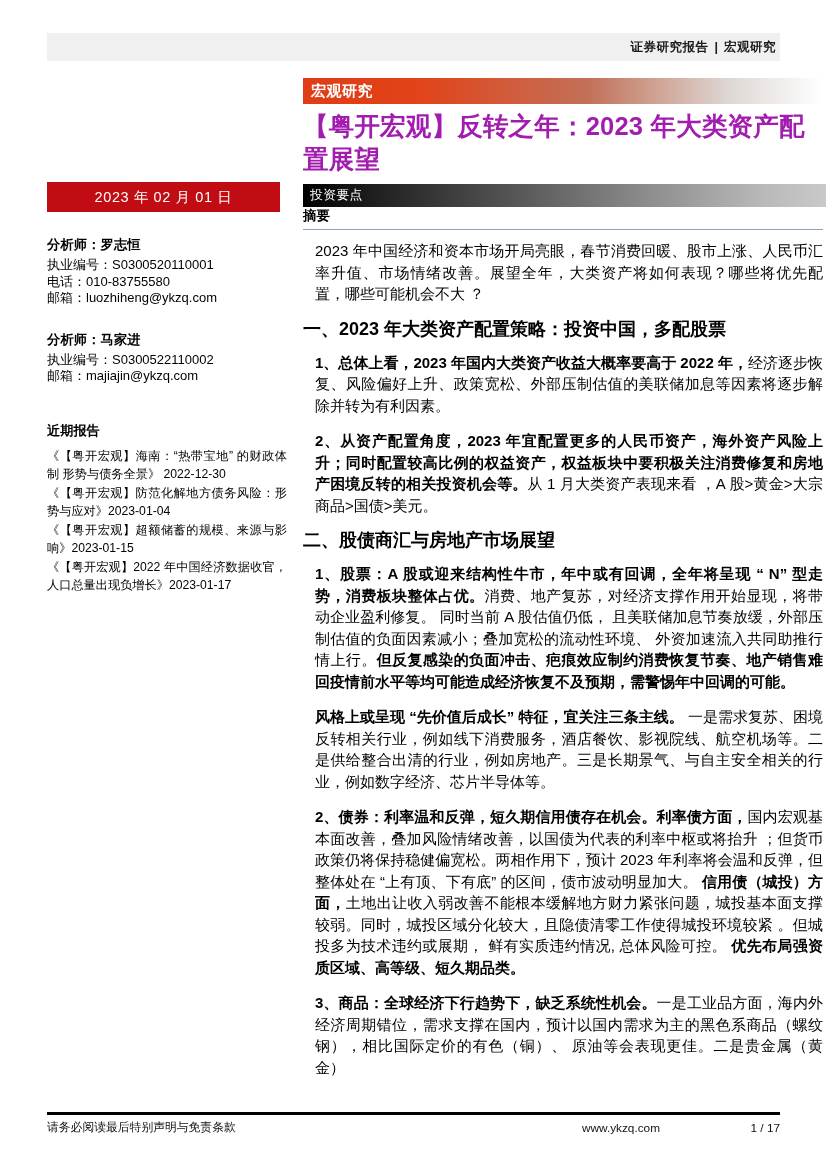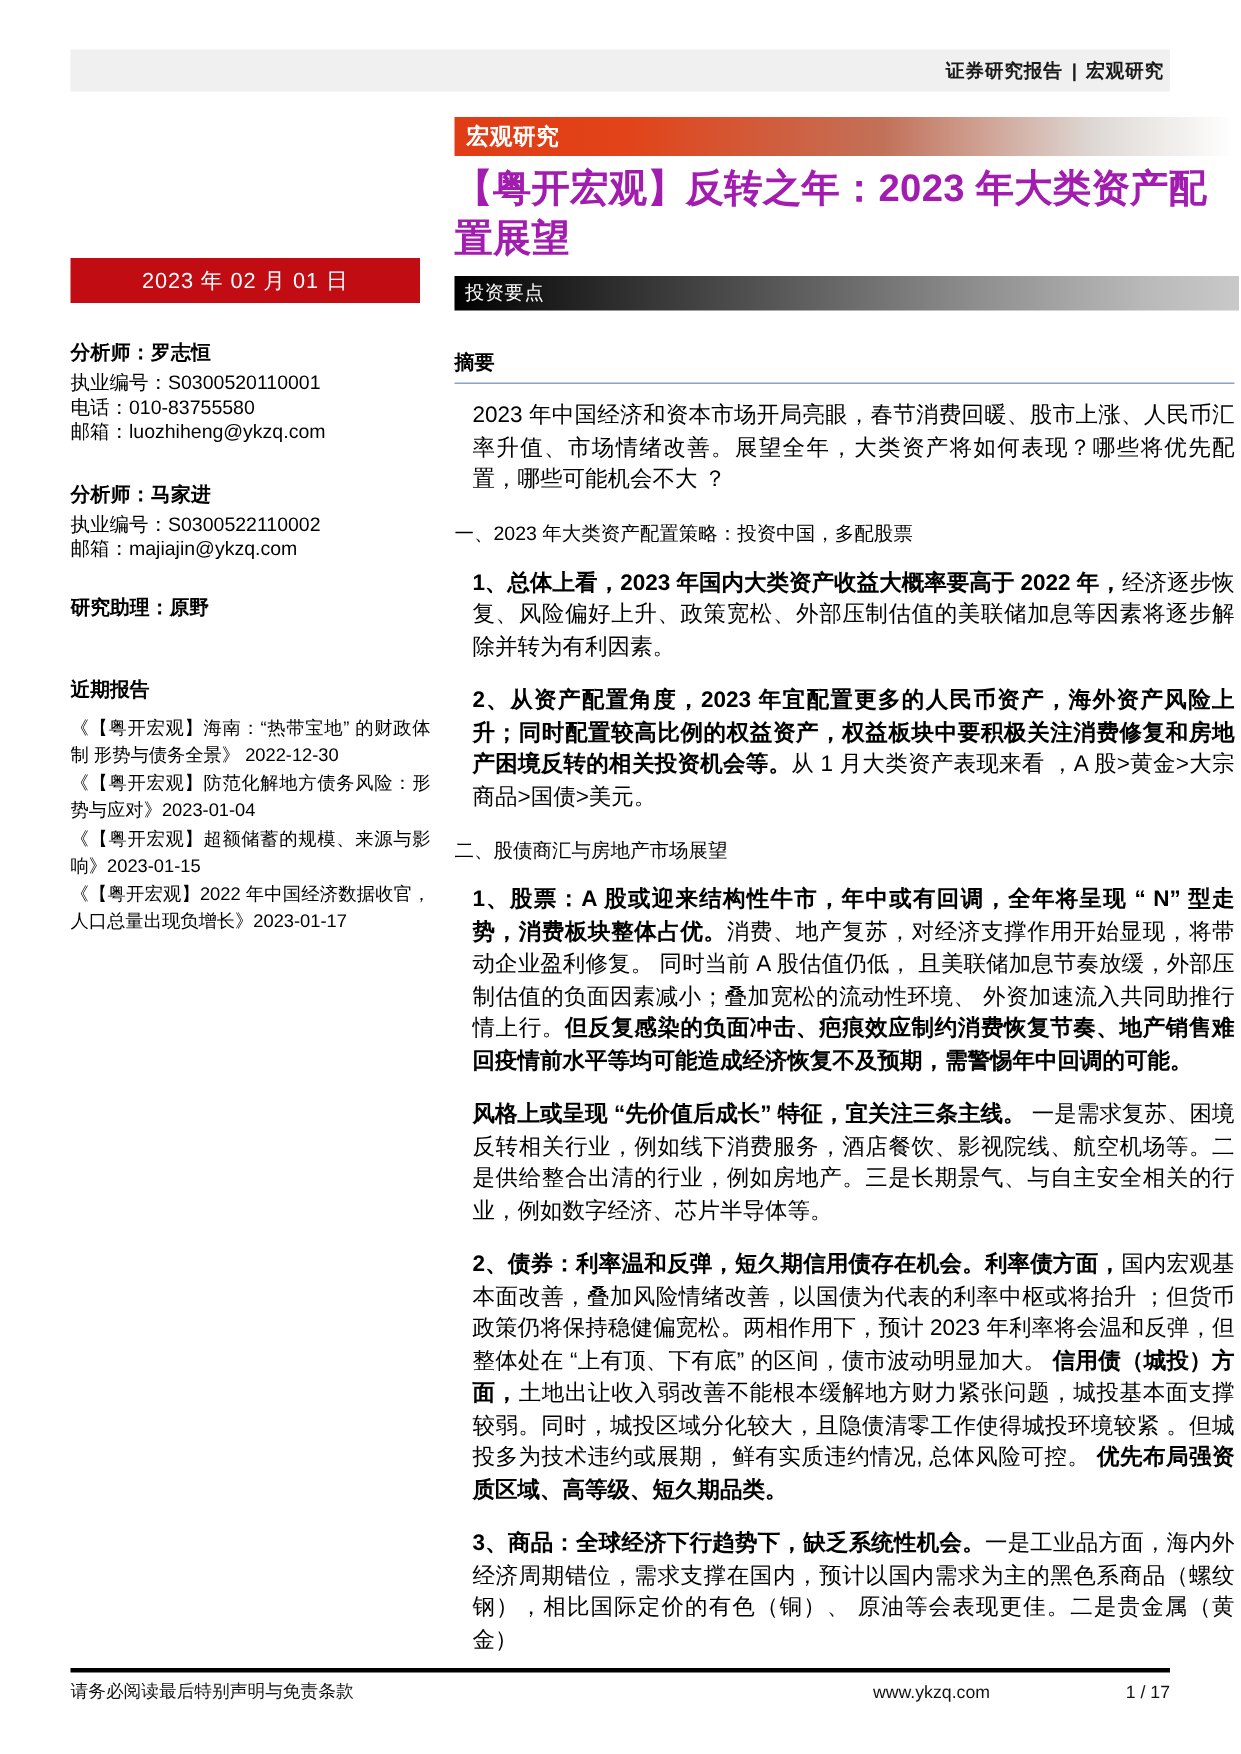--- a/index.html
+++ b/index.html
@@ -47,21 +47,21 @@
     font-size: 12.5px;
     font-weight: bold;
     color: #1a1a1a;
     margin: 0 6px;
   }
 
   
   .left-col {
     position: absolute;
     left: 47px;
-    top: 172px;
+    top: 182px;
     width: 240px;
   }
   .date-bar {
     width: 233px;
     height: 30px;
     background: #c00c12;
     display: flex;
     align-items: center;
     justify-content: center;
   }
@@ -144,43 +144,42 @@
     align-items: center;
   }
   .gray-bar span {
     color: #fff;
     font-size: 12.8px;
     padding-left: 7px;
     letter-spacing: .4px;
   }
 
   .abstract-head {
-    margin-top: 26px;
     font-size: 13.4px;
     font-weight: bold;
     padding-bottom: 4px;
   }
   .abstract-rule {
     width: 520px;
     height: 1px;
     background: #8fa2c4;
     margin-bottom: 10px;
   }
 
   p.body {
     margin: 0 0 14px 12px;
     font-size: 15px;
     line-height: 21.5px;
     text-align: justify;
     text-justify: inter-ideograph;
     letter-spacing: 0px;
   }
   .h2 {
-    font-size: 13px;
-    font-weight: normal;
+    font-size: 18px;
+    font-weight: bold;
     margin: 0 0 12px 0;
     line-height: 21px;
   }
   .b { font-weight: bold; }
 
   
   .footer-rule {
     position: absolute;
     left: 47px;
     top: 1112px;
@@ -225,21 +224,20 @@
       <div class="analyst-line">电话：010-83755580</div>
       <div class="analyst-line">邮箱：luozhiheng@ykzq.com</div>
     </div>
 
     <div class="analyst-block">
       <div class="analyst-name">分析师：马家进</div>
       <div class="analyst-line">执业编号：S0300522110002</div>
       <div class="analyst-line">邮箱：majiajin@ykzq.com</div>
     </div>
 
-    <div class="assistant">研究助理：原野</div>
 
     <div class="recent-title">近期报告</div>
     <div class="recent-list">
       <div class="recent-item">《【粤开宏观】海南：“热带宝地” 的财政体制  形势与债务全景》 2022-12-30</div>
       <div class="recent-item">《【粤开宏观】防范化解地方债务风险：形势与应对》2023-01-04</div>
       <div class="recent-item">《【粤开宏观】超额储蓄的规模、来源与影响》2023-01-15</div>
       <div class="recent-item">《【粤开宏观】2022 年中国经济数据收官，人口总量出现负增长》2023-01-17</div>
     </div>
   </div>
 

